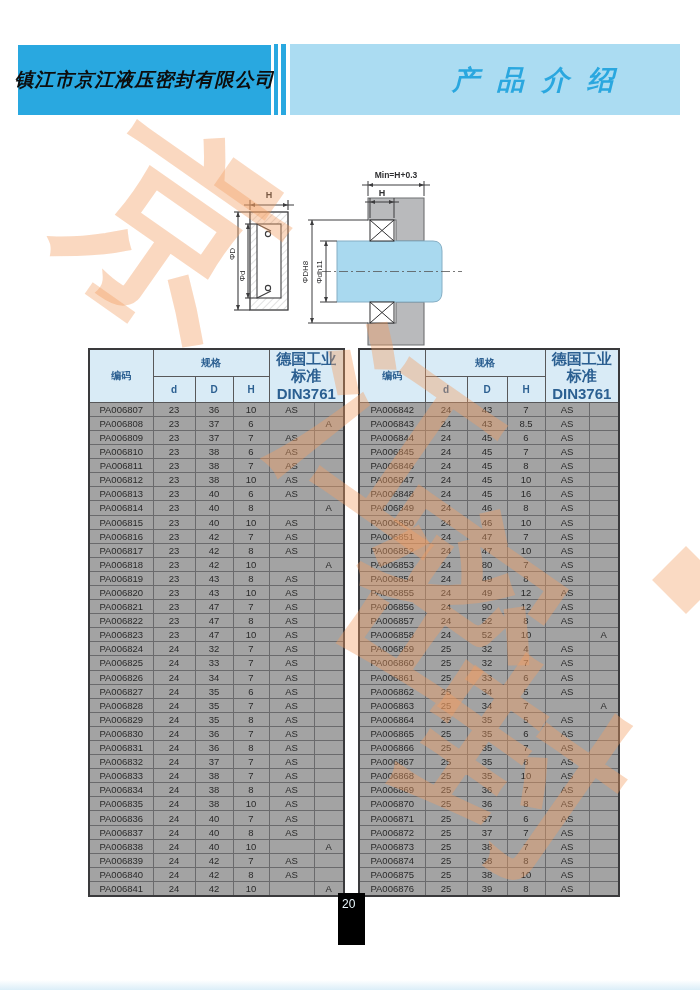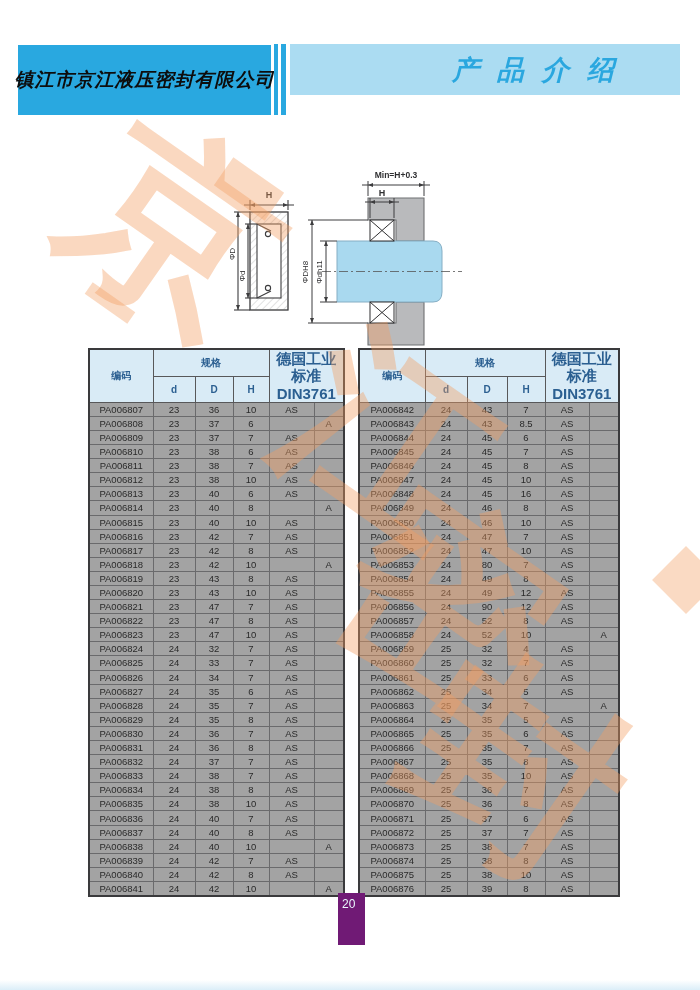--- a/index.html
+++ b/index.html
@@ -5,21 +5,21 @@
   html,body{margin:0;padding:0;background:#fff;}
   #page{position:relative;width:700px;height:990px;background:#ffffff;overflow:hidden;
         font-family:"Liberation Sans",sans-serif;padding-left:37px;}
   
   .hdr-dark{position:absolute;left:18px;top:45px;width:253px;height:70px;background:#29a8e0;
             display:flex;align-items:center;justify-content:center;}
   .hdr-dark .company{font-family:"Liberation Serif",serif;font-weight:bold;font-style:italic;
             font-size:19px;color:#0d0d0d;letter-spacing:1px;white-space:nowrap;}
   .hdr-stripe1{position:absolute;left:274px;top:44px;width:4px;height:71px;background:#29a8e0;}
   .hdr-stripe2{position:absolute;left:281px;top:44px;width:5px;height:71px;background:#29a8e0;}
-  .hdr-light{position:absolute;left:290px;top:44px;width:390px;height:51px;background:#abdcf2;
+  .hdr-light{position:absolute;left:290px;top:44px;width:390px;height:71px;background:#abdcf2;
             display:flex;align-items:center;justify-content:flex-end;padding-right:48px;box-sizing:border-box;}
   .hdr-light .section{font-family:"Liberation Serif",serif;font-weight:bold;font-style:italic;
             font-size:27px;color:#2aa7df;letter-spacing:18px;white-space:nowrap;}
   
   .page-title{position:absolute;left:0;top:133px;width:700px;text-align:center;
               font-size:22px;font-weight:bold;color:#1d79c1;letter-spacing:2px;}
   
   .diagram{position:absolute;left:0;top:168px;width:700px;height:178px;}
   
   .spec-table{position:absolute;border-collapse:collapse;table-layout:fixed;background:#a3a3a3;
@@ -29,21 +29,21 @@
   .spec-table td{border:1px solid #6a6a6c;padding:0;height:13.1px;font-size:9.5px;color:#2a2a2a;
               text-align:center;white-space:nowrap;overflow:hidden;}
   .spec-table th.std{font-size:15px;line-height:1.15;}
   #table-left{left:88px;top:348px;width:257px;}
   #table-right{left:358px;top:348px;width:262px;}
   
   .wm{position:absolute;z-index:6;pointer-events:none;color:rgba(243,157,97,0.40);
       font-weight:bold;line-height:1;transform:rotate(35deg);font-family:"Liberation Sans",sans-serif;}
   .wm-shape{position:absolute;z-index:6;pointer-events:none;background:rgba(243,157,97,0.38);}
   
-  .page-badge{position:absolute;left:338px;top:893px;width:27px;height:52px;background:#701a75;
+  .page-badge{position:absolute;left:338px;top:893px;width:27px;height:52px;background:#000000;
       color:#eaf7fd;font-size:12px;padding-top:4px;padding-left:4px;box-sizing:border-box;z-index:7;}
   
   .edge-tint{position:absolute;left:0;bottom:0;width:700px;height:10px;
       background:linear-gradient(to top,rgba(175,217,240,.45),rgba(175,217,240,0));}
 </style>
 </head>
 <body>
 
 <div id="page">
 

